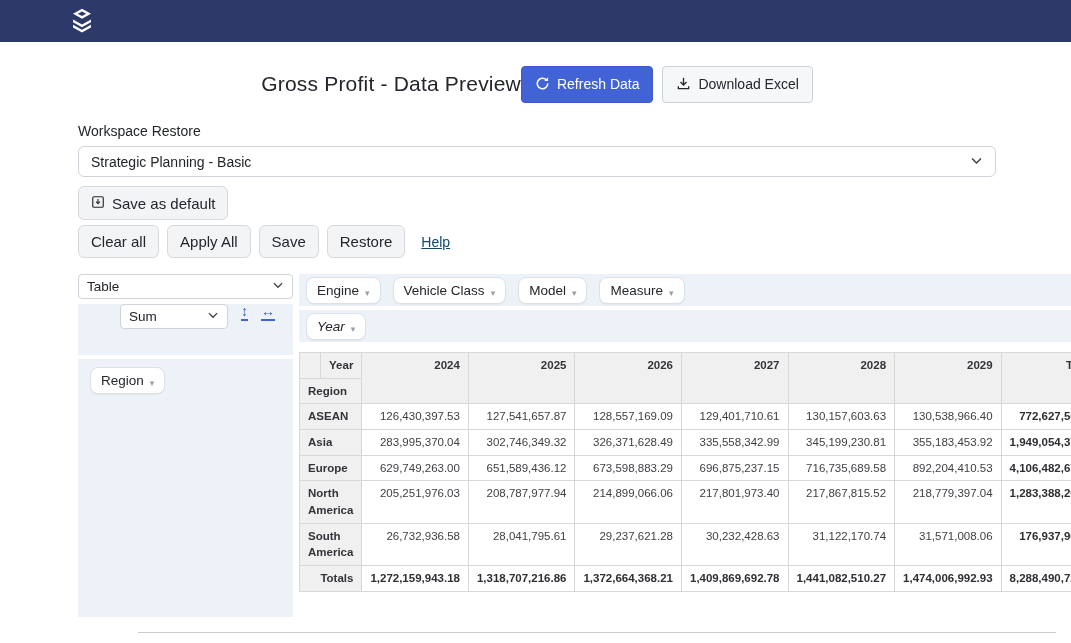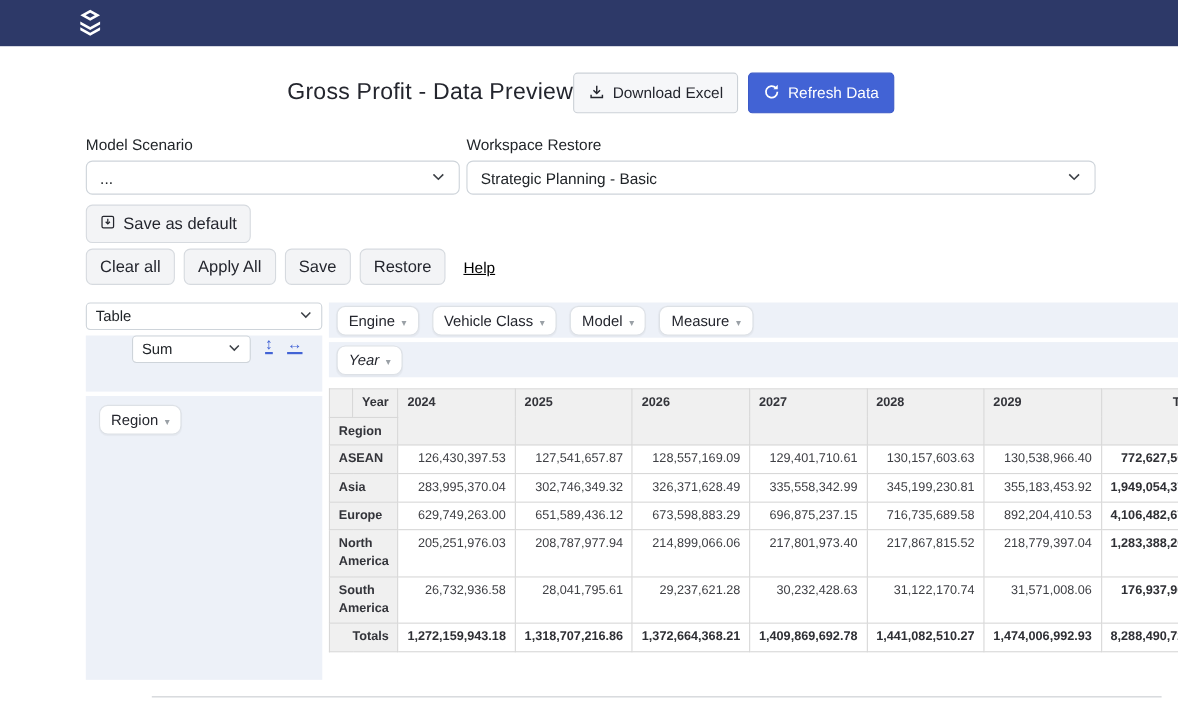--- a/index.html
+++ b/index.html
@@ -28,21 +28,21 @@
   .scenario-row { margin-top: 21px; display: flex; gap: 6px; }
   .scenario-col-model { width: 340px; }
   .scenario-col-ws { flex: 1; }
   .field-label { font-size: 14px; margin-bottom: 7px; color: #212529; }
   .select { height: 31px; border: 1px solid #ced4da; border-radius: 6px; background: #fff;
     display: flex; align-items: center; justify-content: space-between; padding: 0 12px; font-size: 14px; color: #212529; cursor: pointer; }
   .save-default-row { margin-top: 9px; }
 
   
   .actions-row { margin-top: 5px; display: flex; align-items: center; gap: 8px; }
-  .help-link { margin-left: 8px; font-size: 14px; color: #000000; text-decoration: underline; cursor: pointer; }
+  .help-link { margin-left: 8px; font-size: 14px; color: #0c4a6e; text-decoration: underline; cursor: pointer; }
 
   
   .pivot-area { margin-top: 16px; display: flex; gap: 6px; }
   .pivot-left { width: 215px; flex: none; }
   .pivot-right { flex: 1; }
 
   .renderer-select { height: 25px; font-size: 13.5px; border-radius: 4px; padding: 0 8px; }
   .sum-strip { margin-top: 5px; height: 51px; background: #edf1f8; display: flex; align-items: flex-start; padding-left: 42px; }
   .agg-select { width: 108px; height: 25px; font-size: 13.5px; border-radius: 4px; padding: 0 8px; background: #fff; }
   .sort-icon { margin-left: 13px; color: #4263d5; font-size: 14px; line-height: 1; cursor: pointer; border-bottom: 2px solid #4263d5; padding-bottom: 1px; }
@@ -54,21 +54,21 @@
     color: #24262e; display: inline-flex; align-items: flex-end; gap: 6px; cursor: pointer; box-shadow: 0 1px 1px rgba(0,0,0,.04); }
   .pill .caret { color: #9aa0a6; font-size: 9px; }
   .pill-italic { font-style: italic; }
 
   
   .pivot-table { margin-top: 10px; border-collapse: collapse; font-size: 11.5px; color: #3f4045; }
   .pivot-table th, .pivot-table td { border: 1px solid #d8d8d8; padding: 4px 8px; line-height: 1.45; vertical-align: top; white-space: normal; }
   .pivot-table th { background: #f0f0f0; font-weight: bold; color: #33343a; text-align: left; }
   .corner-cell { width: 46px; }
   .year-axis-cell { width: 31px; }
-  th.pvt-col { text-align: left; width: 96px; white-space: nowrap; }
+  th.pvt-col { text-align: right; width: 96px; white-space: nowrap; }
   th.tot-col-head { text-align: right; width: 104px; }
   th.row-label { max-width: 78px; }
   th.tot-row-label { text-align: right; }
   td.val { text-align: right; background: #fff; white-space: nowrap; }
   td.bold, tr.totals .val { font-weight: bold; color: #2e2f34; }
 
   .bottom-divider { margin: 15px 0 0 60px; border-top: 1px solid #c9ccd1; }
 </style>
 </head>
 <body>
@@ -81,54 +81,43 @@
       <path fill="#fff" d="M3 16.8 L12 21.8 L21 16.8 L21 19.5 L12 24.5 L3 19.5 Z"></path>
     </svg>
   </span>
 </div>
 
 <div class="main">
 
   <div class="title-row ctrl-width">
     <div class="page-title">Gross Profit - Data Preview</div>
     <div class="title-buttons">
+      <button class="btn btn-primary">
+        <span>
+          <svg width="15" height="15" viewBox="0 0 16 16">
+              <path fill="none" stroke="#fff" stroke-width="1.7" d="M13.6 8a5.6 5.6 0 1 1-1.5-3.8"></path>
+              <path fill="#fff" d="M13.9 1.2v4.2H9.7z"></path>
+            </svg>
+        </span>
+        <span>Refresh Data</span>
+      </button>
       <button class="btn btn-light">
         <span>
           <svg width="15" height="15" viewBox="0 0 16 16" fill="none" stroke="#24262e" stroke-width="1.4">
               <path d="M8 2v7.2"></path>
               <path d="M4.8 6.4 8 9.6l3.2-3.2"></path>
               <path d="M2.5 10.8v2.7h11v-2.7"></path>
             </svg>
         </span>
         <span>Download Excel</span>
       </button>
-      <button class="btn btn-primary">
-        <span>
-          <svg width="15" height="15" viewBox="0 0 16 16">
-              <path fill="none" stroke="#fff" stroke-width="1.7" d="M13.6 8a5.6 5.6 0 1 1-1.5-3.8"></path>
-              <path fill="#fff" d="M13.9 1.2v4.2H9.7z"></path>
-            </svg>
-        </span>
-        <span>Refresh Data</span>
-      </button>
     </div>
   </div>
 
   <div class="scenario-row ctrl-width">
-    <div class="scenario-col-model">
-      <div class="field-label">Model Scenario</div>
-      <div class="select">
-        <span>...</span>
-        <span>
-          <svg width="13" height="13" viewBox="0 0 16 16">
-              <path d="M2.5 5.5 8 11l5.5-5.5" fill="none" stroke="#3c4046" stroke-width="1.8"></path>
-            </svg>
-        </span>
-      </div>
-    </div>
     <div class="scenario-col-ws">
       <div class="field-label">Workspace Restore</div>
       <div class="select">
         <span>Strategic Planning - Basic</span>
         <span>
           <svg width="13" height="13" viewBox="0 0 16 16">
               <path d="M2.5 5.5 8 11l5.5-5.5" fill="none" stroke="#3c4046" stroke-width="1.8"></path>
             </svg>
         </span>
       </div>

